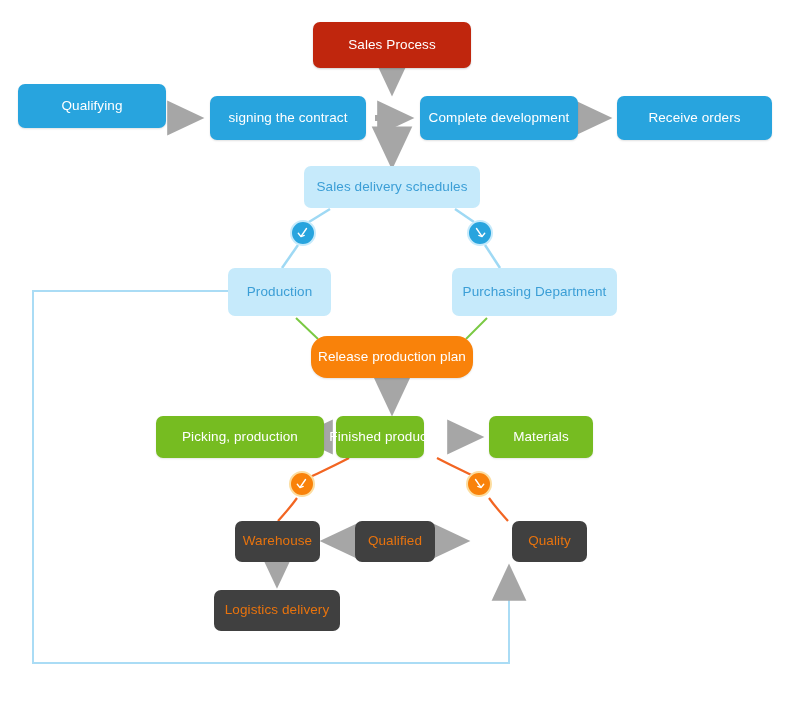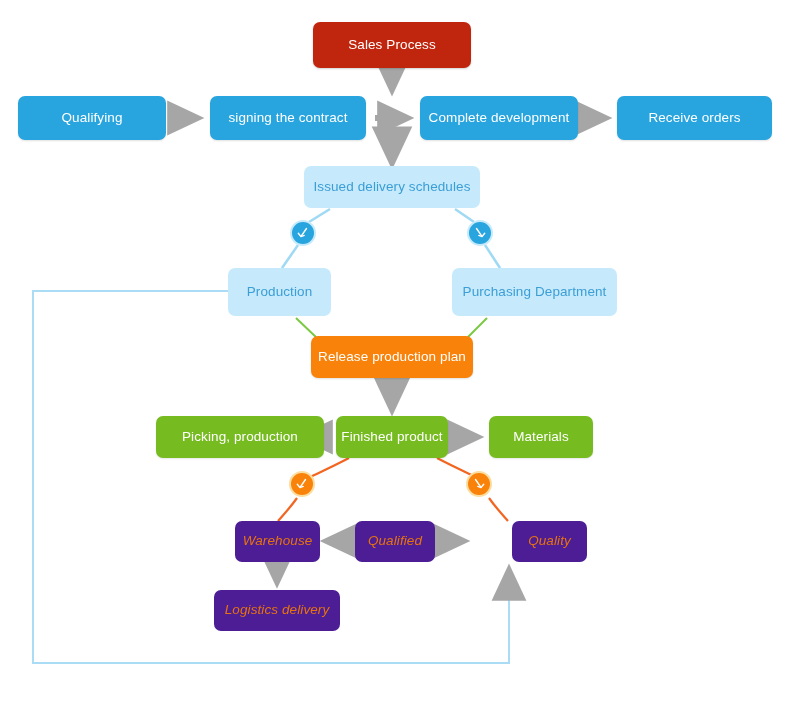--- a/index.html
+++ b/index.html
@@ -57,23 +57,22 @@
     background: #f9820a;
     color: #ffffff;
     box-shadow: 0 1px 2px rgba(0,0,0,0.12);
   }
   .n-green {
     background: #76bc21;
     color: #ffffff;
     box-shadow: 0 1px 2px rgba(0,0,0,0.10);
   }
   .n-peach {
-    background: #4c1d95;
+    background: #404040;
     color: #e8730d;
-    font-style: italic;
   }
   .badge {
     position: absolute;
     width: 26px;
     height: 26px;
     border-radius: 50%;
     box-sizing: border-box;
     display: flex;
     align-items: center;
     justify-content: center;
@@ -176,57 +175,57 @@
     <g>
       <path d="M228,291 L33,291 L33,663 L509,663 L509,580" stroke="#aadcf5" stroke-width="2" fill="none"></path>
       <line x1="509" y1="592" x2="509" y2="572" stroke="#a6a6a6" stroke-width="6" marker-end="url(#ah-gray)"></line>
     </g>
   </svg>
 
   <div class="node n-red" style="left:313px; top:22px; width:158px; height:46px;">
     <span>Sales Process</span>
   </div>
 
-  <div class="node n-blue" style="left:18px; top:96px; width:148px; height:44px;">
+  <div class="node n-blue" style="left:18px; top:84px; width:148px; height:44px;">
     <span>Qualifying</span>
   </div>
 
   <div class="node n-blue" style="left:210px; top:96px; width:156px; height:44px;">
     <span>signing the contract</span>
   </div>
 
   <div class="node n-blue" style="left:420px; top:96px; width:158px; height:44px;">
     <span>Complete development</span>
   </div>
 
   <div class="node n-blue" style="left:617px; top:96px; width:155px; height:44px;">
     <span>Receive orders</span>
   </div>
 
   <div class="node n-lightblue" style="left:304px; top:166px; width:176px; height:42px;">
-    <span>Issued delivery schedules</span>
+    <span>Sales delivery schedules</span>
   </div>
 
   <div class="node n-lightblue" style="left:452px; top:268px; width:165px; height:48px;">
     <span>Purchasing Department</span>
   </div>
 
   <div class="node n-lightblue" style="left:228px; top:268px; width:103px; height:48px;">
     <span>Production</span>
   </div>
 
-  <div class="node n-orange" style="left:311px; top:336px; width:162px; height:42px;">
+  <div class="node n-orange" style="left:311px; top:336px; width:162px; height:42px;border-radius:16px;">
     <span>Release production plan</span>
   </div>
 
   <div class="node n-green" style="left:156px; top:416px; width:168px; height:42px;">
     <span>Picking, production</span>
   </div>
 
-  <div class="node n-green" style="left:336px; top:416px; width:112px; height:42px;">
+  <div class="node n-green" style="left:336px; top:416px; width:88px; height:42px;">
     <span>Finished product</span>
   </div>
 
   <div class="node n-green" style="left:489px; top:416px; width:104px; height:42px;">
     <span>Materials</span>
   </div>
 
   <div class="node n-peach" style="left:235px; top:521px; width:85px; height:41px;">
     <span>Warehouse</span>
   </div>

